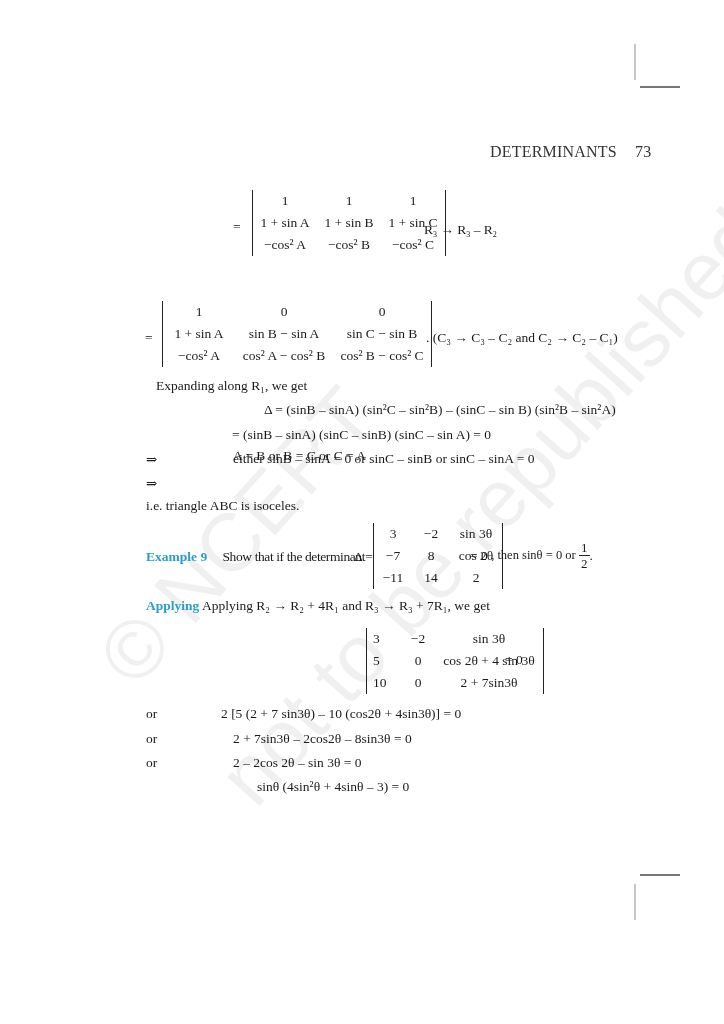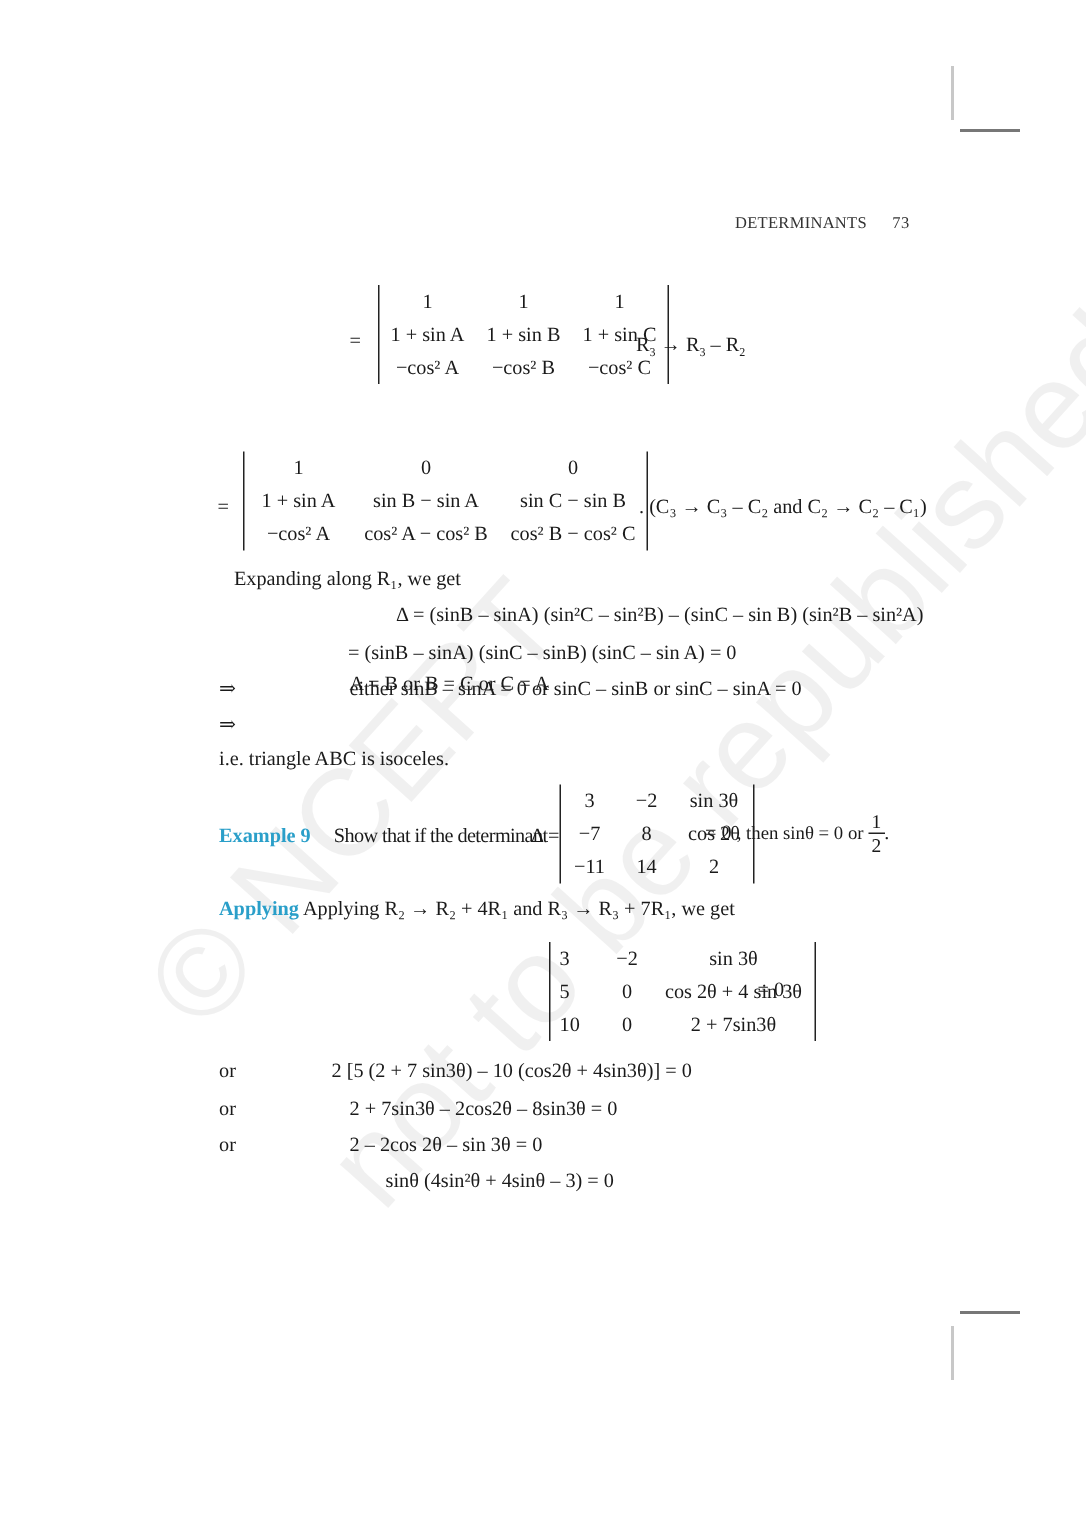--- a/index.html
+++ b/index.html
@@ -1,21 +1,21 @@
 <!DOCTYPE html>
 <html><head>
 <meta charset="utf-8">
 <style>
   html, body { margin:0; padding:0; }
   body { width:724px; height:1024px; background:#ffffff; position:relative; overflow:hidden;
          font-family:"Liberation Serif", "DejaVu Serif", serif; color:#1a1a1a; font-size:13.5px; }
   .abs { position:absolute; white-space:nowrap; }
   .crop-v { position:absolute; width:2px; background:#c8c8c8; }
   .crop-h { position:absolute; height:2px; background:#777; }
-  .header { font-size:11px; letter-spacing:0.2px; color:#333; }
+  .header { font-size:16px; letter-spacing:0.2px; color:#333; }
   .det { position:absolute; border-left:1.2px solid #222; border-right:1.2px solid #222; }
   .det table { border-collapse:collapse; }
   .det td { padding:0 6px; height:22px; text-align:center; white-space:nowrap; font-size:13.5px; }
   .det td.l { text-align:left; }
   sub, sup { font-size:8px; }
   sub { vertical-align:-3px; }
   .blue { color:#2a9fc9; font-weight:bold; }
   .watermark { position:absolute; left:80px; top:640px; transform:rotate(-48deg); transform-origin:left top;
                font-family:"Liberation Sans","DejaVu Sans",sans-serif; font-size:82px; color:rgba(0,0,0,0.06);
                white-space:nowrap; pointer-events:none; }

